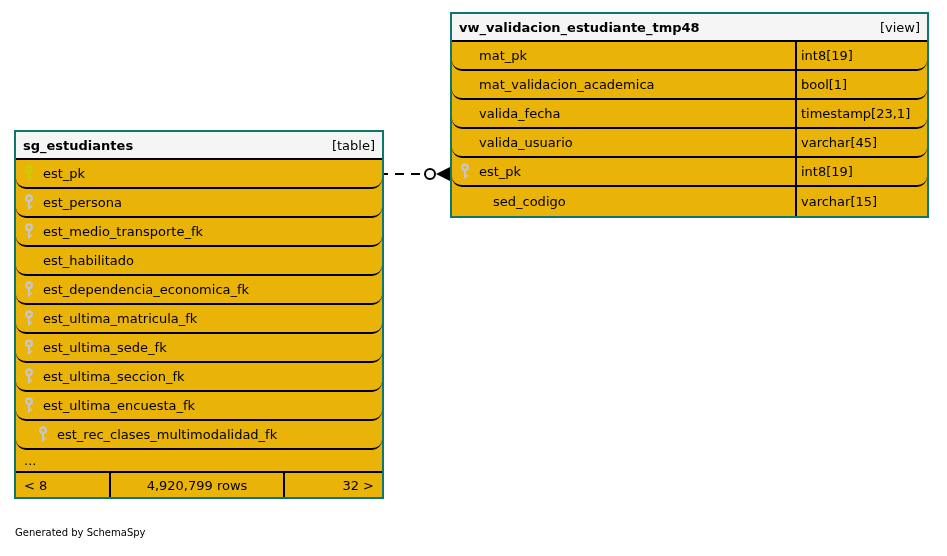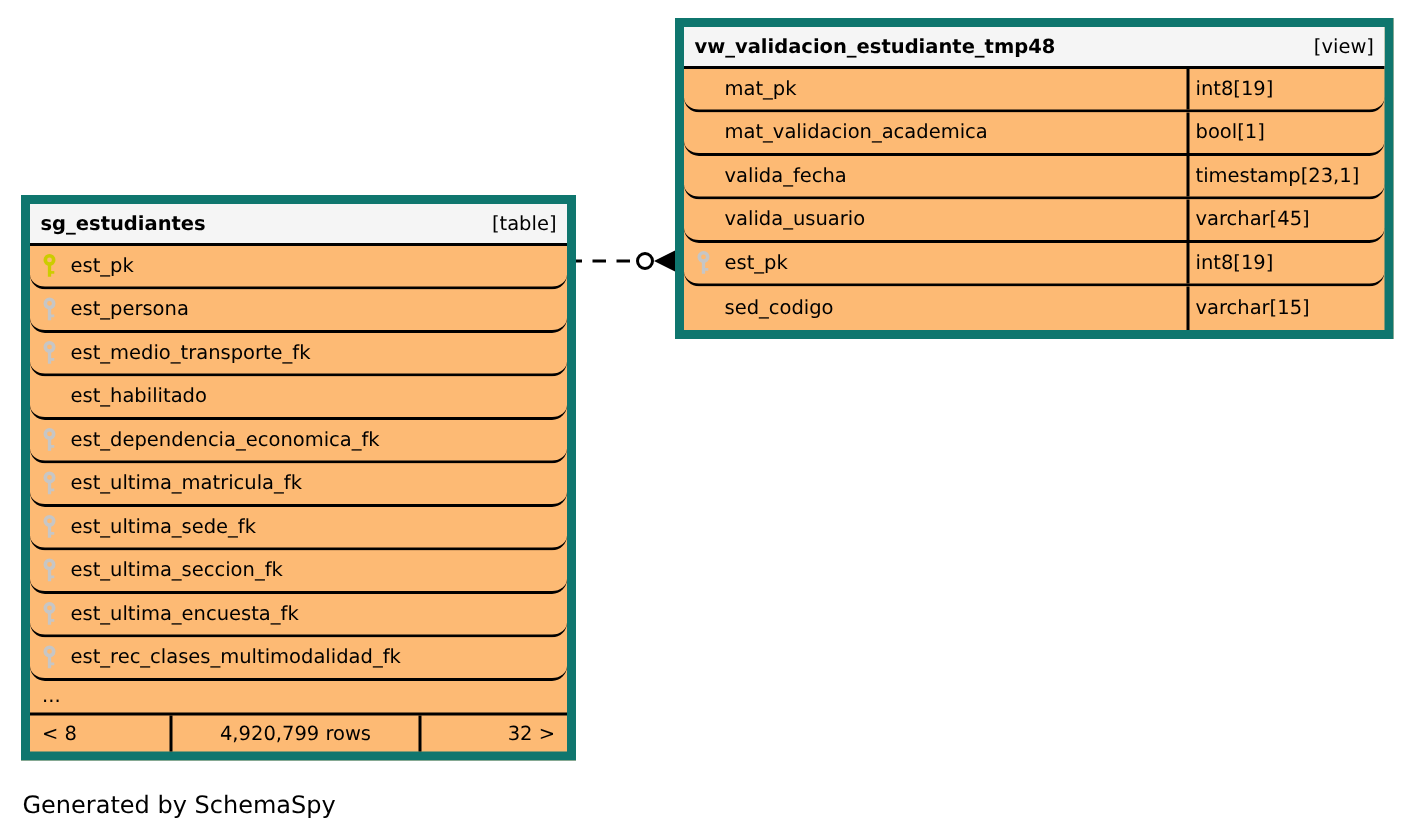--- a/index.html
+++ b/index.html
@@ -1,47 +1,47 @@
 <!DOCTYPE html>
 <html><head>
 <meta charset="utf-8">
 <style>
   html,body{margin:0;padding:0;background:#fff;}
   .canvas{
     position:relative;width:947px;height:556px;background:#fff;
     font-family:"DejaVu Sans","Liberation Sans",sans-serif;
     font-size:13px;color:#000;overflow:hidden;
   }
-  .dbtable{position:absolute;background:#fdba74;border:6px solid #0f766e;box-sizing:border-box;}
+  .dbtable{position:absolute;background:#eab308;border:2px solid #0f766e;box-sizing:border-box;}
   .dbtable.left{left:14px;top:130px;width:370px;}
   .dbtable.right{left:450px;top:12px;width:479px;}
   .thead{
     display:flex;justify-content:space-between;align-items:center;
     background:#f5f5f5;border-bottom:2px solid #000;
     padding:0 7px;height:26px;
   }
   .tname{font-weight:bold;white-space:nowrap;}
   .tkind{white-space:nowrap;}
   .row{display:flex;align-items:center;height:29px;border-bottom:2px solid #000;box-sizing:border-box;border-radius:10px;}
-  .rows .row:last-child{border-bottom:2px solid #000;}
+  .rows .row:last-child{border-bottom:2px solid #000;padding-left:14px;}
   .keycell{width:10px;margin:0 9px 0 8px;display:inline-flex;flex:0 0 10px;}
   .colname{white-space:nowrap;}
   .namecell{flex:1;display:flex;align-items:center;align-self:stretch;}
   .typecell{
     width:132px;flex:0 0 132px;border-left:2px solid #000;align-self:stretch;
     display:flex;align-items:center;padding-left:4px;box-sizing:border-box;white-space:nowrap;
   }
   .ellipsisrow{height:23px;display:flex;align-items:center;padding-left:8px;border-bottom:2px solid #000;box-sizing:border-box;}
   .tfoot{display:flex;height:24px;align-items:stretch;box-sizing:border-box;}
   .tfoot .cell{display:flex;align-items:center;box-sizing:border-box;}
   .tfoot .c1{width:93px;padding-left:8px;}
   .tfoot .c2{flex:1;justify-content:center;border-left:2px solid #000;border-right:2px solid #000;}
   .tfoot .c3{width:97px;justify-content:flex-end;padding-right:8px;text-align:right;}
   .relation{position:absolute;left:379px;top:160px;}
-  .genby{position:absolute;left:15px;top:527px;font-size:16px;}
+  .genby{position:absolute;left:15px;top:527px;font-size:10px;}
 </style>
 </head>
 <body>
 
 <div class="canvas">
 
   <svg class="relation" width="71" height="28" viewBox="0 0 71 28">
     <line x1="0" y1="14" x2="45" y2="14" stroke="#000" stroke-width="2" stroke-dasharray="9 7"></line>
     <circle cx="51" cy="14" r="5" fill="#fff" stroke="#000" stroke-width="2"></circle>
     <polygon points="57,14 71,7 71,21" fill="#000"></polygon>

